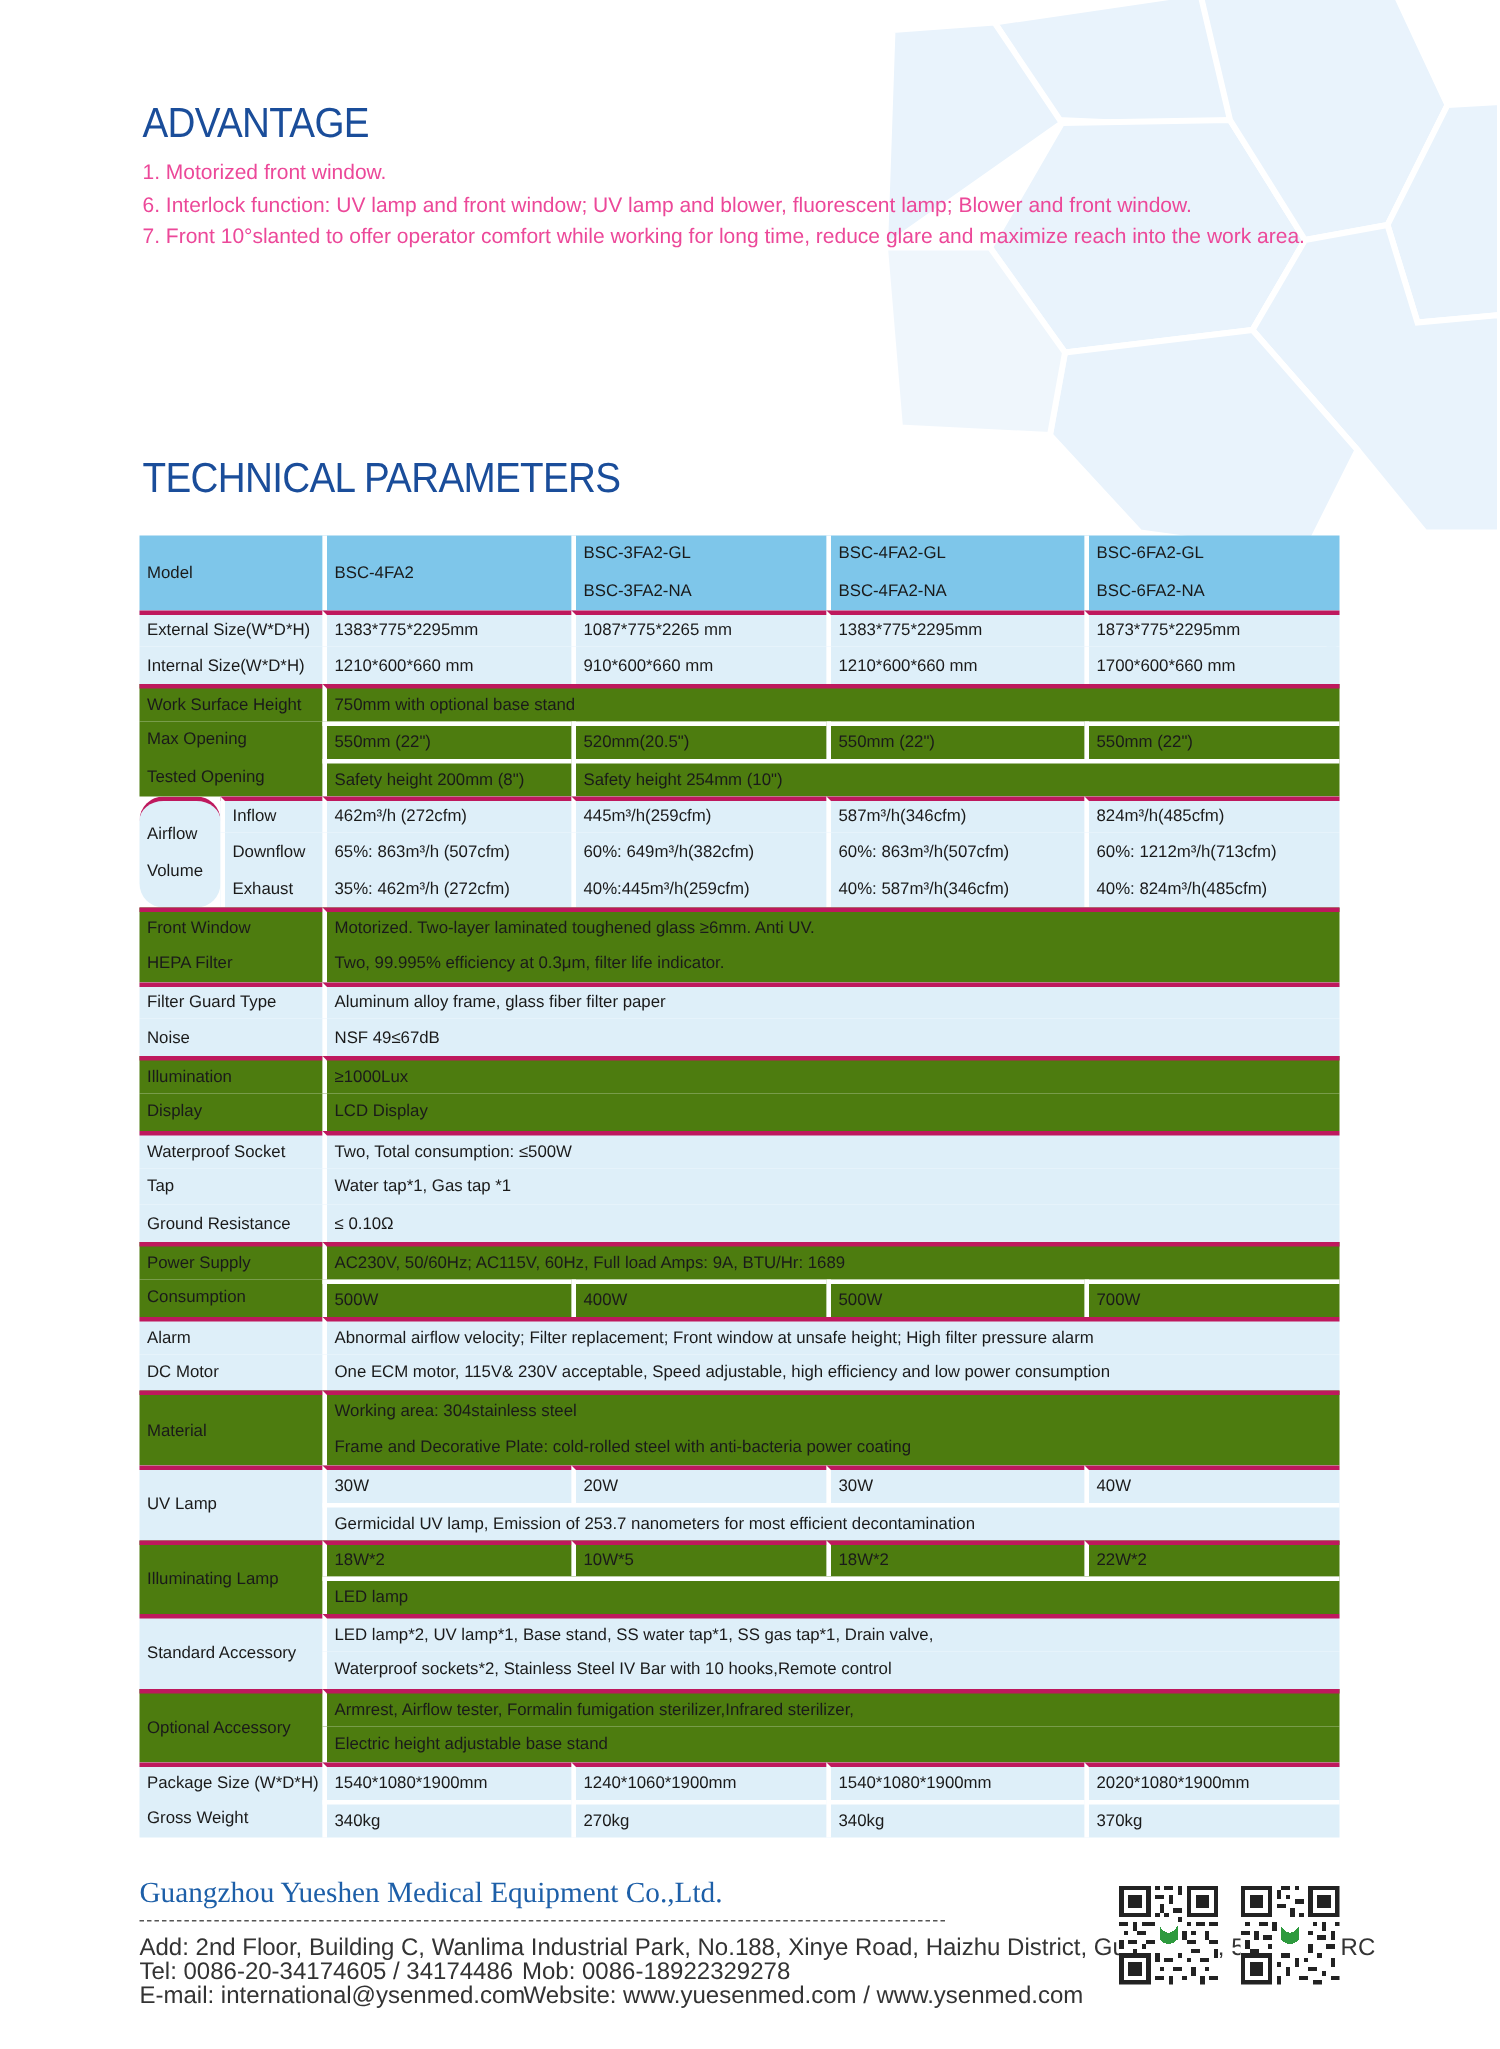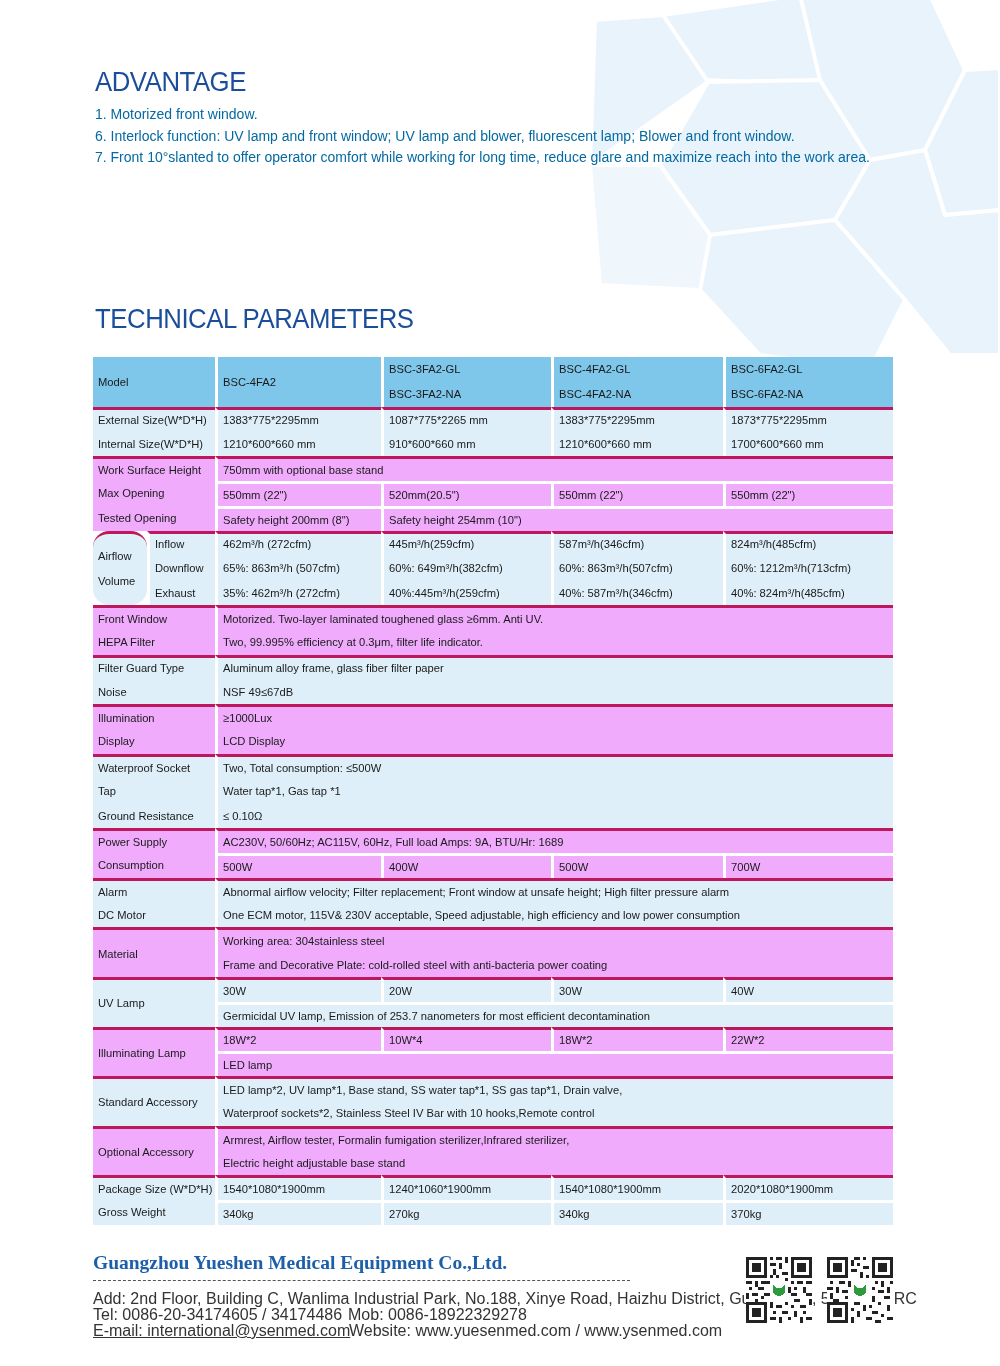--- a/index.html
+++ b/index.html
@@ -11,38 +11,38 @@
   .section-title {
     position: absolute; left: 95px;
     font-family: "Liberation Sans", sans-serif;
     color: #1a4d9a; font-size: 28px; letter-spacing: -0.5px;
     transform: scaleX(0.92); transform-origin: left center;
   }
   #adv-title { top: 66px; }
   #tech-title { top: 303px; }
 
   .adv-list { position: absolute; left: 95px; top: 104px; width: 800px; list-style: none; }
-  .adv-list li { font-size: 14px; line-height: 21.5px; color: #0369a1; padding-left: 15px; text-indent: -15px; }
+  .adv-list li { font-size: 14px; line-height: 21.5px; color: #ec4899; padding-left: 15px; text-indent: -15px; }
 
   table.spec {
     position: absolute; left: 93px; top: 357px; width: 800px;
     border-collapse: separate; border-spacing: 0 0;
     font-size: 11.2px; color: #1a1a1a; table-layout: fixed;
   }
   table.spec td { padding: 0 5px; height: 24.8px; vertical-align: middle; white-space: nowrap; overflow: hidden; }
-  .dark td, td.dark { background: #f0abfc; margin-left: 48px; }
+  .dark td, td.dark { background: #4d7c0f; margin-left: 48px; }
   .light td, td.light { background: #deeff9; }
   td.hdr { background: #7ec6ea !important; }
   td.bl { border-left: 3px solid #ffffff; }
   tr.gap td { border-top: 3px solid #be185d; }
   td.sub { border-top: 3px solid #ffffff; }
 
   .footer-company {
     position: absolute; left: 93px; top: 1252px;
-    font-family: "Liberation Serif", serif; font-weight: bold;
+    font-family: "Liberation Serif", serif; font-weight: normal;
     color: #1d5fa8; font-size: 19.5px;
   }
   .footer-dash { position: absolute; left: 93px; top: 1280px; width: 537px; border-top: 1px dashed #555; }
   .footer-line { position: absolute; font-size: 16px; color: #333; }
   .qr { position: absolute; top: 1257px; width: 66px; height: 66px; background: #fff; }
   .qr svg { width: 66px; height: 66px; display: block; }
 </style>
 </head>
 <body>
 
@@ -228,21 +228,21 @@
     <td class="bl">30W</td>
     <td class="bl">40W</td>
   </tr>
   <tr class="light">
     <td colspan="4" class="bl sub">Germicidal UV lamp, Emission of 253.7 nanometers for most efficient decontamination</td>
   </tr>
 
   <tr class="dark gap">
     <td colspan="2" rowspan="2">Illuminating Lamp</td>
     <td class="bl">18W*2</td>
-    <td class="bl">10W*4</td>
+    <td class="bl">10W*5</td>
     <td class="bl">18W*2</td>
     <td class="bl">22W*2</td>
   </tr>
   <tr class="dark">
     <td colspan="4" class="bl sub">LED lamp</td>
   </tr>
 
   <tr class="light gap">
     <td colspan="2" rowspan="2">Standard Accessory</td>
     <td colspan="4" class="bl">LED lamp*2, UV lamp*1, Base stand, SS water tap*1, SS gas tap*1, Drain valve,</td>
@@ -274,21 +274,21 @@
     <td class="bl sub">370kg</td>
   </tr>
 </tbody>
   </table>
 
 <div class="footer-company">Guangzhou Yueshen Medical Equipment Co.,Ltd.</div>
 <div class="footer-dash"></div>
 <div class="footer-line" style="left:93px; top:1290px;">Add: 2nd Floor, Building C, Wanlima Industrial Park, No.188, Xinye Road, Haizhu District, Guangzhou, 510000, PRC</div>
 <div class="footer-line" style="left:93px; top:1306px;">Tel: 0086-20-34174605 / 34174486</div>
 <div class="footer-line" style="left:348px; top:1306px;">Mob: 0086-18922329278</div>
-<div class="footer-line" style="left:93px; top:1322px;text-decoration:underline;">E-mail: international@ysenmed.com</div>
+<div class="footer-line" style="left:93px; top:1322px;">E-mail: international@ysenmed.com</div>
 <div class="footer-line" style="left:349px; top:1322px;">Website: www.yuesenmed.com / www.ysenmed.com</div>
 
 <div class="qr" style="left:746px;">
   <svg viewBox="0 0 22 22" shape-rendering="crispEdges">
     <rect width="22" height="22" fill="#fff"></rect>
     <g fill="#222">
       <path d="M0 0h7v7H0z M1 1v5h5V1z M2 2h3v3H2z"></path>
       <path d="M15 0h7v7h-7z M16 1v5h5V1z M17 2h3v3h-3z"></path>
       <path d="M0 15h7v7H0z M1 16v5h5v-5z M2 17h3v3H2z"></path>
       <path d="M8 0h1v1H8zM10 0h2v1h-2zM13 0h1v2h-1zM8 2h2v1H8zM11 2h1v2h-1zM9 4h1v2H9zM12 5h2v1h-2zM8 6h1v1H8zM10 6h1v1h-1zM13 7h1v1h-1zM0 8h2v1H0zM3 8h1v2H3zM5 8h3v1H5zM15 8h1v1h-1zM17 8h2v1h-2zM20 8h2v1h-2zM1 10h1v1H1zM4 10h2v1H4zM14 10h1v2h-1zM16 10h1v1h-1zM19 10h1v2h-1zM0 12h1v2H0zM2 12h2v1H2zM6 12h2v1H6zM15 12h2v1h-2zM20 12h2v1h-2zM3 14h1v1H3zM5 13h1v1H5zM16 14h2v1h-2zM21 14h1v2h-1zM8 15h1v2H8zM10 16h2v1h-2zM13 15h1v1h-1zM15 16h1v1h-1zM18 16h2v1h-2zM9 18h1v1H9zM12 18h2v1h-2zM16 18h1v2h-1zM19 18h1v1h-1zM8 20h2v1H8zM11 20h1v2h-1zM14 20h1v1h-1zM18 20h1v2h-1zM20 20h2v1h-2z"></path>

